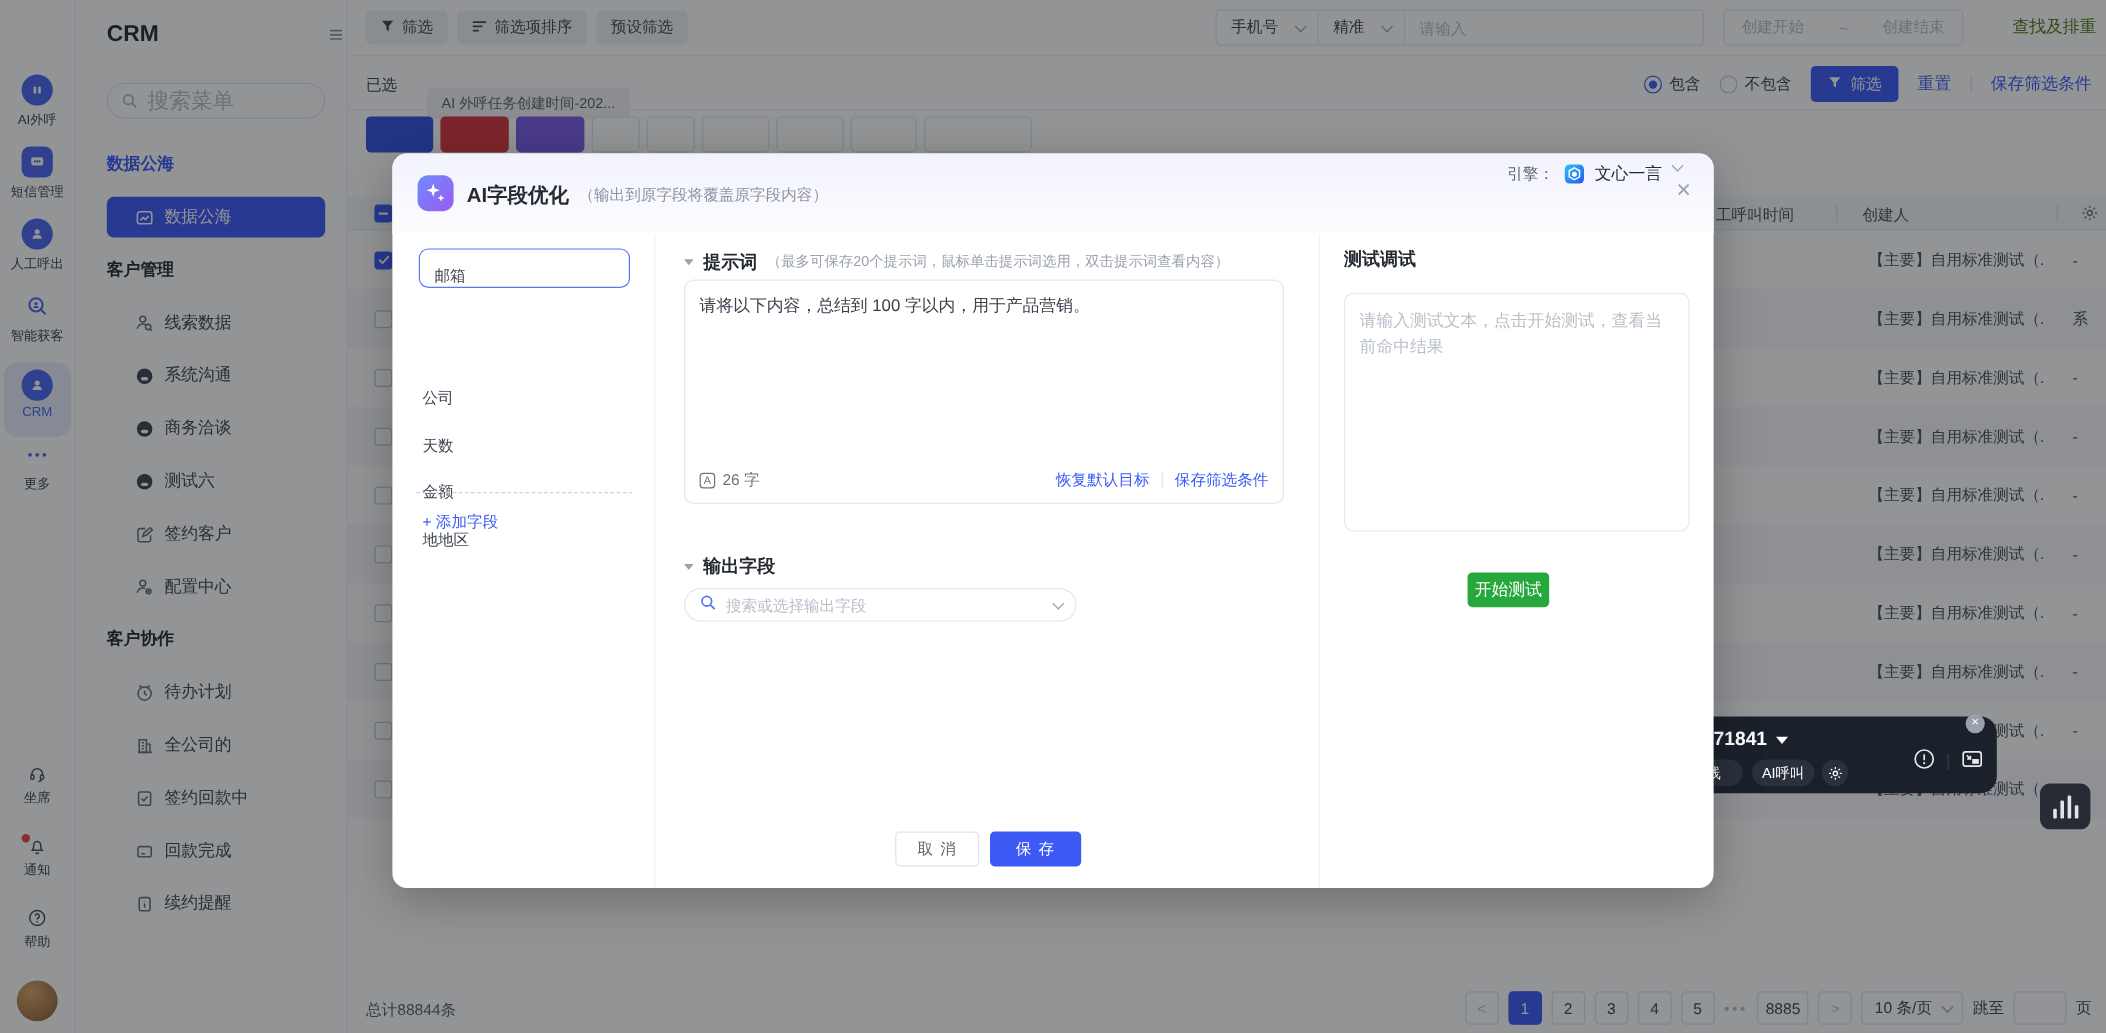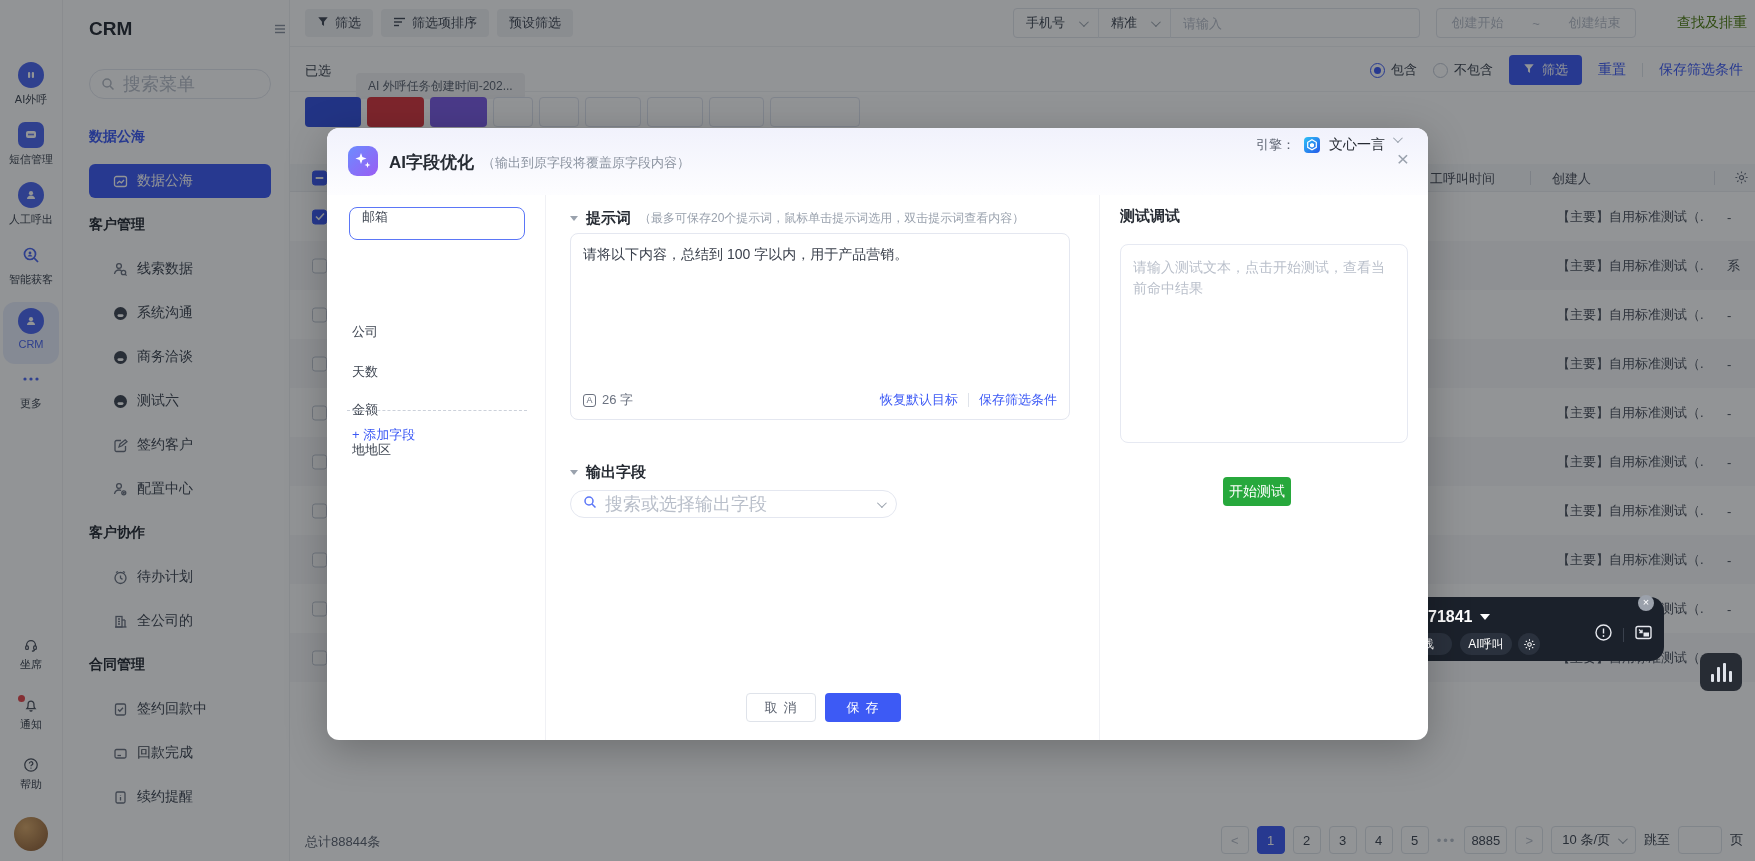--- a/index.html
+++ b/index.html
@@ -105,37 +105,37 @@
   .m-head { position:absolute; left:0; top:0; width:100%; height:67px; border-radius:12px 12px 0 0; background:linear-gradient(180deg,#f1f2fc 0%,#fdfdff 100%); }
   .m-ic { position:absolute; left:21px; top:18px; width:30px; height:30px; border-radius:9px; background:linear-gradient(135deg,#6c8cff 0%,#9a5cf3 100%); display:flex; align-items:center; justify-content:center; }
   .m-title { position:absolute; left:62px; top:23px; font-size:17px; font-weight:bold; color:#262b33; }
   .m-sub { position:absolute; left:155px; top:26px; font-size:13px; color:#8b93a0; }
   .m-eng { position:absolute; left:905px; top:8px; display:flex; align-items:flex-start; gap:8px;margin-left:24px; }
   .m-englbl { font-size:13px; color:#5c6370; }
   .m-engname { font-size:14px; color:#262b33; }
   .m-close { position:absolute; left:1064px; top:19px; font-size:21px; color:#99a1ad; width:24px; text-align:center; }
 
   .m-left { position:absolute; left:0; top:67px; width:219px; height:545px; border-right:1px solid #f0f1f5; }
-  .f-input { position:absolute; left:22px; top:12px; width:176px; height:33px; border:1.5px solid #5b76f7; border-radius:8px; font-size:13px; color:#3f4652; padding:0 12px; display:flex; align-items:flex-start; background:#fff; }
+  .f-input { position:absolute; left:22px; top:12px; width:176px; height:33px; border:1.5px solid #5b76f7; border-radius:8px; font-size:13px; color:#3f4652; padding:0 12px; display:flex; align-items:flex-end; background:#fff; }
   .f-item { position:absolute; left:25px; font-size:13px; color:#3f4652; }
   .f-dash { position:absolute; left:20px; top:215px; width:180px; border-top:1px dashed #ccd1da; }
   .f-add { position:absolute; left:25px; top:231px; font-size:13px; color:#3D5AF5; }
 
   .m-center { position:absolute; left:219px; top:67px; width:554px; height:545px; border-right:1px solid #f0f1f5; }
   .sec-h { position:absolute; left:24px; display:flex; align-items:center; gap:8px; }
   .sec-t { font-size:15px; font-weight:bold; color:#262b33; }
   .sec-n { font-size:12px; color:#99a1ad; }
   .prompt-box { position:absolute; left:24px; top:38px; width:500px; height:187px; border:1px solid #e4e7f0; border-radius:8px; background:#fff; }
   .prompt-box textarea { width:100%; height:140px; border:none; outline:none; resize:none; font-family:inherit; font-size:14px; color:#3a404c; padding:12px; background:transparent; }
   .wc { position:absolute; left:12px; bottom:10px; display:flex; align-items:center; gap:6px; font-size:13px; color:#6b7280; }
   .wcicon { width:13px; height:13px; border:1.2px solid #6b7280; border-radius:3px; font-size:9px; line-height:11px; text-align:center; color:#6b7280; }
   .wcicon::before { content:"A"; }
   .p-links { position:absolute; right:12px; bottom:10px; display:flex; align-items:center; gap:10px; font-size:13px; color:#3D5AF5; }
   .out-sel { position:absolute; left:24px; top:295px; width:327px; height:28px; border:1px solid #e4e7f0; border-radius:14px; display:flex; align-items:center; gap:8px; padding:0 12px; background:#fff; }
-  .out-sel input { flex:1; border:none; outline:none; font-size:18px; background:transparent; }
+  .out-sel input { flex:1; border:none; outline:none; font-size:13px; background:transparent; }
   .m-foot { position:absolute; left:0; top:498px; width:554px; display:flex; justify-content:center; gap:9px; }
   .btn-cancel { width:70px; height:29px; border:1px solid #dfe3ea; border-radius:4px; background:#fff; color:#5c6370; font-size:13px; text-align:center; line-height:28px; letter-spacing:6px; text-indent:6px; }
   .btn-save { width:76px; height:29px; border-radius:4px; background:#3D5AF5; color:#fff; font-size:13px; text-align:center; line-height:29px; letter-spacing:6px; text-indent:6px; }
 
   .m-right { position:absolute; left:773px; top:67px; width:328px; height:545px; }
   .t-title { position:absolute; left:20px; top:12px; font-size:15px; font-weight:bold; color:#262b33; }
   .t-box { position:absolute; left:20px; top:49px; width:288px; height:199px; border:1px solid #e6e9f2; border-radius:8px; background:#fff; }
   .t-box textarea { width:100%; height:100%; border:none; outline:none; resize:none; font-family:inherit; font-size:14px; padding:12px; line-height:1.5; background:transparent; }
   .t-start { position:absolute; left:123px; top:282px; width:68px; height:29px; background:#27A83C; color:#fff; border-radius:4px; font-size:14px; text-align:center; line-height:29px; }
 </style>
@@ -350,23 +350,20 @@
             <line x1="9" y1="6" x2="12" y2="6"></line>
             <line x1="12" y1="6" x2="12" y2="13"></line>
             <line x1="2" y1="13" x2="13.5" y2="13"></line>
             <line x1="5" y1="5" x2="7" y2="5"></line>
             <line x1="5" y1="7.5" x2="7" y2="7.5"></line>
             <line x1="5" y1="10" x2="7" y2="10"></line>
           </svg>
         </span>
       <span>全公司的</span>
     </div>
-    <div class="sb-row">
-        <span class="sb-grp">合同管理</span>
-      </div>
     <div class="sb-row sb-item">
       <span class="sb-ic">
           <svg width="15" height="15" viewBox="0 0 15 15" fill="none" stroke="#6b7280" stroke-width="1.3">
             <rect x="2.5" y="2" width="10" height="11" rx="1.5"></rect>
             <path d="M5 7.5l1.8 1.8 3.2-3.6"></path>
           </svg>
         </span>
       <span>签约回款中</span>
     </div>
     <div class="sb-row sb-item">

